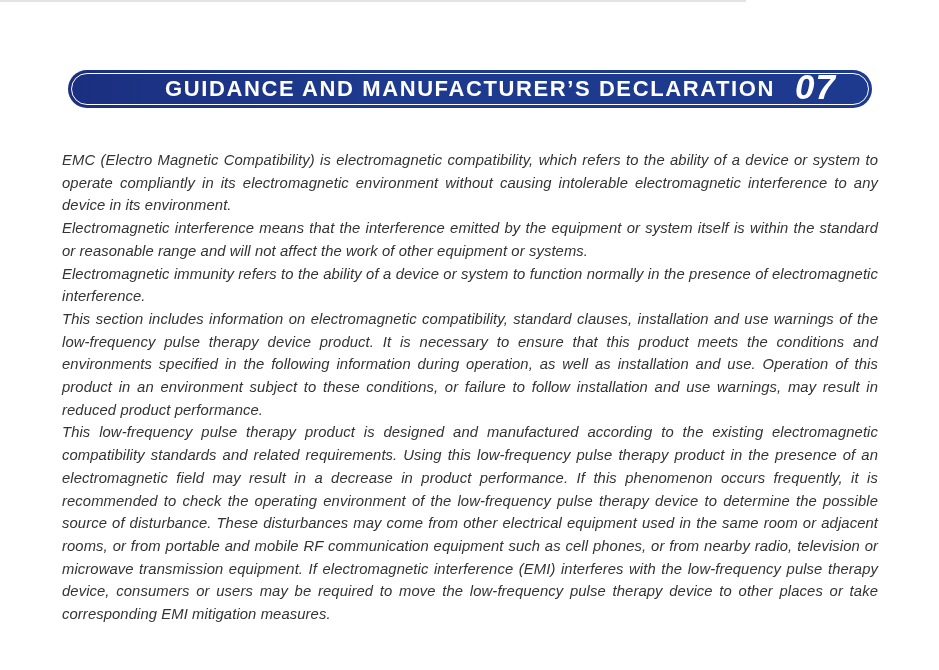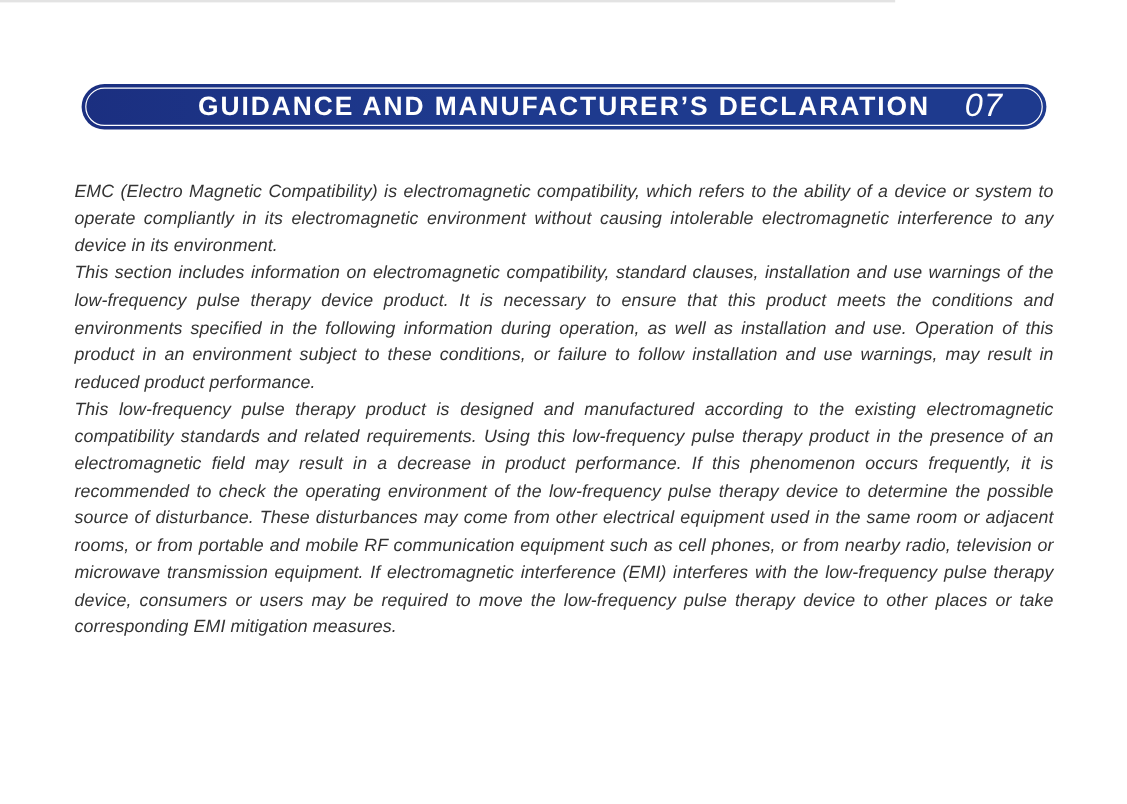--- a/index.html
+++ b/index.html
@@ -57,22 +57,22 @@
     font-weight: bold;
     letter-spacing: 1.6px;
     white-space: nowrap;
   }
   .header-page-number {
     position: absolute;
     right: 36px;
     top: 50%;
     transform: translateY(-54%);
     color: var(--header-text);
-    font-size: 27px;
-    font-weight: normal;
+    font-size: 35px;
+    font-weight: bold;
     font-style: italic;
     letter-spacing: 1px;
   }
   
   .content {
     position: absolute;
     left: 62px;
     top: 147px;
     width: 816px;
   }
@@ -90,17 +90,19 @@
 
 <div class="page">
 
   <div class="header-pill">
     <div class="header-title">GUIDANCE AND MANUFACTURER’S DECLARATION</div>
     <div class="header-page-number">07</div>
   </div>
 
   <div class="content">
     <p>EMC (Electro Magnetic Compatibility) is electromagnetic compatibility, which refers to the ability of a device or system to operate compliantly in its electromagnetic environment without causing intolerable electromagnetic interference to any device in its environment.</p>
+    <p>Electromagnetic interference means that the interference emitted by the equipment or system itself is within the standard or reasonable range and will not affect the work of other equipment or systems.</p>
+    <p>Electromagnetic immunity refers to the ability of a device or system to function normally in the presence of electromagnetic interference.</p>
     <p>This section includes information on electromagnetic compatibility, standard clauses, installation and use warnings of the low-frequency pulse therapy device product. It is necessary to ensure that this product meets the conditions and environments specified in the following information during operation, as well as installation and use. Operation of this product in an environment subject to these conditions, or failure to follow installation and use warnings, may result in reduced product performance.</p>
     <p>This low-frequency pulse therapy product is designed and manufactured according to the existing electromagnetic compatibility standards and related requirements. Using this low-frequency pulse therapy product in the presence of an electromagnetic field may result in a decrease in product performance. If this phenomenon occurs frequently, it is recommended to check the operating environment of the low-frequency pulse therapy device to determine the possible source of disturbance. These disturbances may come from other electrical equipment used in the same room or adjacent rooms, or from portable and mobile RF communication equipment such as cell phones, or from nearby radio, television or microwave transmission equipment. If electromagnetic interference (EMI) interferes with the low-frequency pulse therapy device, consumers or users may be required to move the low-frequency pulse therapy device to other places or take corresponding EMI mitigation measures.</p>
   </div>
 
 </div>
 
 </body></html>

